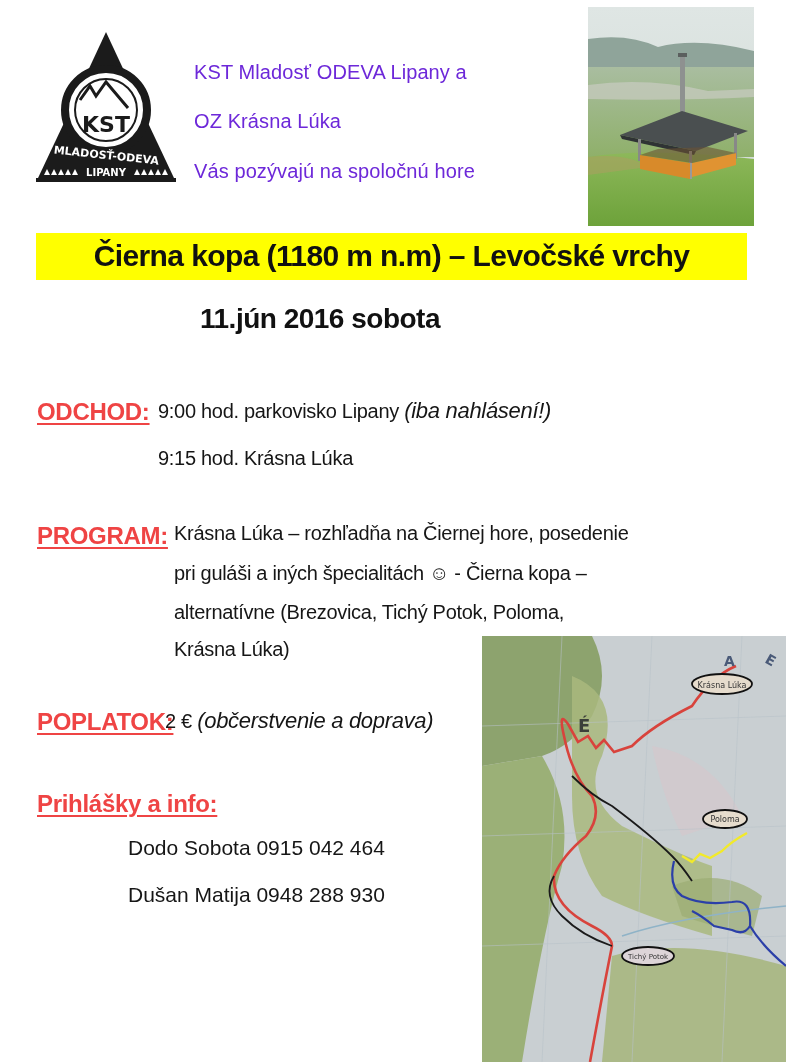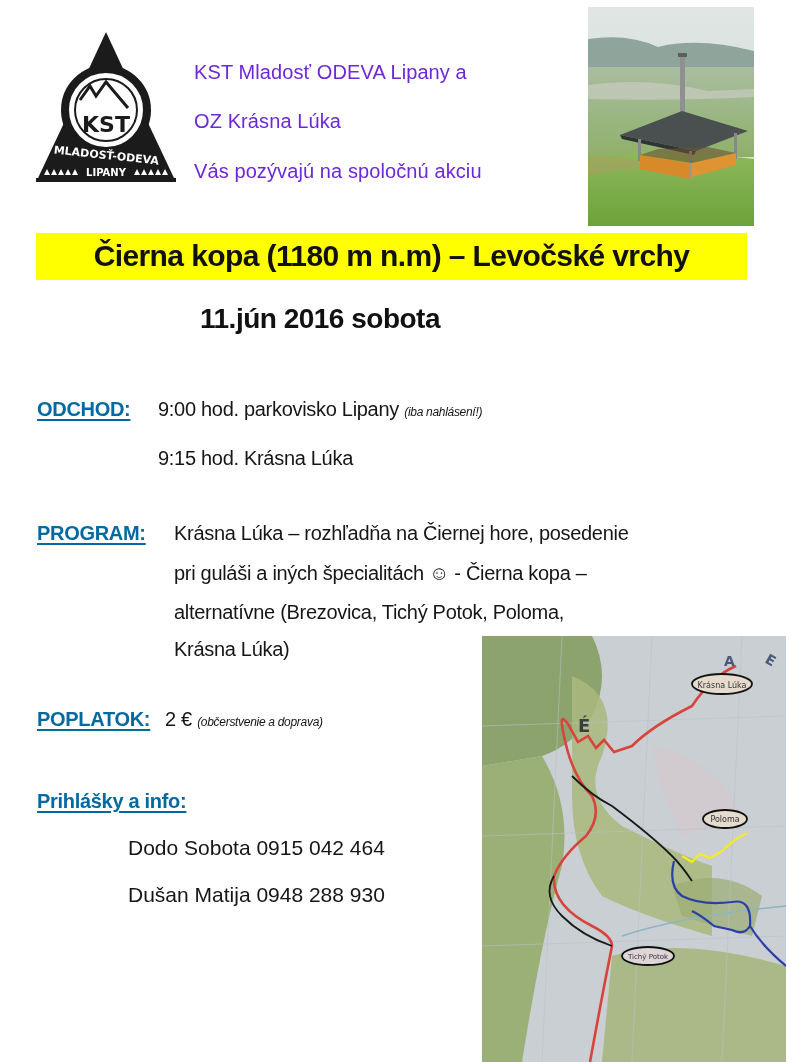--- a/index.html
+++ b/index.html
@@ -20,23 +20,23 @@
   .photo { left:588px; top:7px; width:166px; height:219px; overflow:hidden; }
 
   
   .title-bar { left:36px; top:233px; width:711px; height:47px; background:#ffff00; }
   .title { left:36px; top:234px; width:711px; text-align:center; font-size:30px; font-weight:bold;
            letter-spacing:-0.6px; white-space:nowrap; color:#111; line-height:44px; }
   .date { left:0; top:303px; width:640px; text-align:center; font-size:28px; font-weight:bold;
           letter-spacing:-0.5px; color:#111; }
 
   
-  .label { font-size:20px; font-weight:bold; text-decoration:underline; text-underline-offset:3px; color:#0369a1; letter-spacing:-0.3px; white-space:nowrap;}
+  .label { font-size:24px; font-weight:bold; text-decoration:underline; text-underline-offset:3px; color:#ef4444; letter-spacing:-0.3px; white-space:nowrap;}
   .txt { font-size:20px; color:#161616; white-space:nowrap; letter-spacing:-0.3px; }
-  .it { font-style:italic; font-size:12px; }
+  .it { font-style:italic; font-size:22px; }
 
   .odchod-label { left:37px; top:398px; }
   .odchod-1 { left:158px; top:398px; }
   .odchod-2 { left:158px; top:447px; }
 
   .prog-label { left:37px; top:522px; }
   .prog-line { left:174px; }
   .pl1 { top:522px; } .pl2 { top:562px; } .pl3 { top:601px; } .pl4 { top:638px; }
 
   .popl-label { left:37px; top:708px; }
@@ -80,21 +80,21 @@
         <polygon points="121,147 124,141 127,147"></polygon>
         <polygon points="128,147 131,141 134,147"></polygon>
     </g>
     <rect x="2" y="150" width="140" height="4" fill="#1b1b1b"></rect>
     <text x="72" y="148" text-anchor="middle" font-family="DejaVu Sans, sans-serif" font-weight="bold" font-size="10" fill="#ffffff">LIPANY</text>
   </svg>
 </div>
 
 <div class="abs hdr hdr1">KST Mladosť ODEVA Lipany a</div>
 <div class="abs hdr hdr2">OZ Krásna Lúka</div>
-<div class="abs hdr hdr3">Vás pozývajú na spoločnú akciu</div>
+<div class="abs hdr hdr3">Vás pozývajú na spoločnú hore</div>
 
 <div class="abs photo">
   <svg width="166" height="219" viewBox="0 0 166 219">
     <defs>
       <linearGradient id="sky" x1="0" y1="0" x2="0" y2="1">
         <stop offset="0" stop-color="#dfe6e4"></stop>
         <stop offset="1" stop-color="#cfd9d3"></stop>
       </linearGradient>
       <linearGradient id="valley" x1="0" y1="0" x2="0" y2="1">
         <stop offset="0" stop-color="#a9bda0"></stop>

